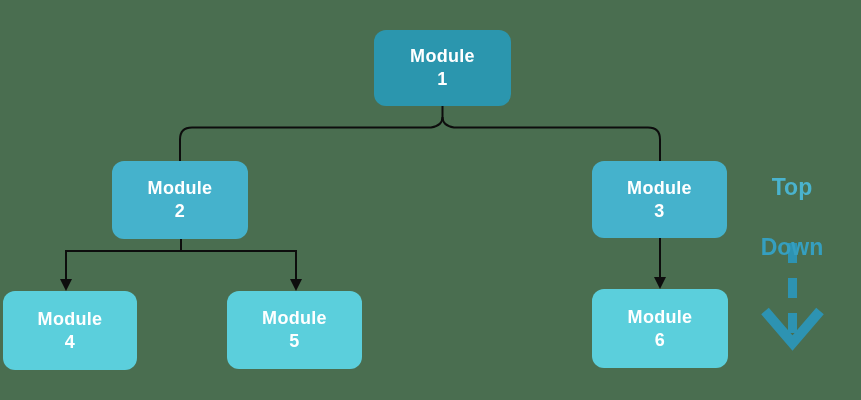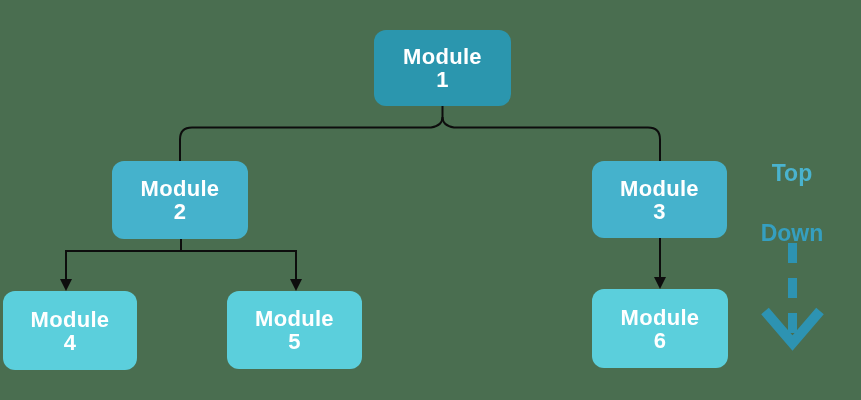--- a/index.html
+++ b/index.html
@@ -9,34 +9,34 @@
     width:861px;height:400px;
     background:var(--background,#4a6e50);
     overflow:hidden;
   }
   #connector-layer{position:absolute;left:0;top:0;width:861px;height:400px;}
   .node{
     position:absolute;
     border-radius:12px;
     display:flex;flex-direction:column;align-items:center;justify-content:center;
     color:var(--node-text,#fff);
-    font-size:22px;font-weight:700;line-height:23px;letter-spacing:.3px;
+    font-size:18px;font-weight:700;line-height:23px;letter-spacing:.3px;
     text-align:center;
   }
   .lvl1{background:var(--level1,#2b96ae);}
   .lvl2{background:var(--level2,#45b2cc);}
   .lvl3{background:var(--level3,#5bcfdc);}
   .n1{left:374px;top:30px;width:137px;height:76px;}
   .n2{left:112px;top:161px;width:136px;height:78px;}
   .n3{left:592px;top:161px;width:135px;height:77px;}
   .n4{left:3px;top:291px;width:134px;height:79px;}
   .n5{left:227px;top:291px;width:135px;height:78px;}
   .n6{left:592px;top:289px;width:136px;height:79px;}
   #legend{
-    position:absolute;left:746px;top:159px;width:92px;
+    position:absolute;left:746px;top:173px;width:92px;
     text-align:center;font-size:23px;font-weight:800;line-height:29px;
   }
   #legend .l1{color:var(--legend-top,#4ab3ce);}
   #legend .l2{color:var(--legend-down,#359fc0);margin-top:31px;}
 </style>
 </head>
 <body>
 
 <div id="canvas">
 

